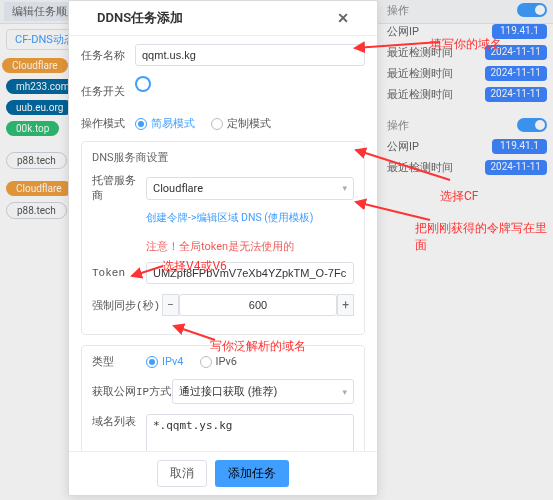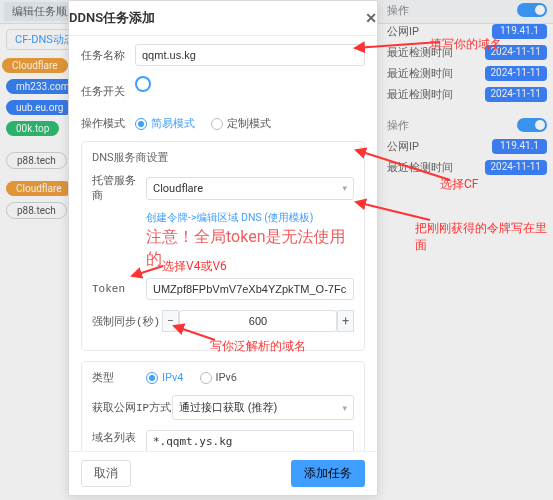--- a/index.html
+++ b/index.html
@@ -31,21 +31,21 @@
   .bg-tab.active { background: #fff; color: #409eff; }
   .bg-row {
     display: flex; align-items: center; gap: 4px;
     padding: 3px 2px;
     font-size: 11px;
   }
   .chip {
     display:inline-block; padding: 2px 10px; border-radius: 10px;
     color: #fff; font-size: 10px; margin-right: 2px;
   }
-  .chip.blue   { background: #3b82f6; }
+  .chip.blue   { background: #0369a1; }
   .chip.orange { background: #f0a03c; }
   .chip.green  { background: #2fbf71; }
   .bg-right {
     position: absolute; right: 0; top: 0; width: 172px;
     font-size: 11px;
   }
   .bg-right-row { display:flex; justify-content: space-between; padding: 3px 6px; color:#666;}
   .bg-right-row .hdr { color:#888; }
   .badge-ip { display:inline-block; background:#3f86ff; color:#fff; border-radius:4px; padding:1px 8px; font-size:10px;}
   .badge-date { display:inline-block; background:#3f86ff; color:#fff; border-radius:4px; padding:1px 6px; font-size:10px;}
@@ -69,21 +69,21 @@
     width: 310px;
     height: 496px;
     background: #fff;
     border: 1px solid #d9d9d9;
     border-radius: 2px;
     box-shadow: 0 2px 12px rgba(0,0,0,0.12);
     display: flex; flex-direction: column;
   }
   .modal-header {
     display:flex; justify-content: space-between; align-items:center;
-    padding: 8px 0; border-bottom: 1px solid #eee;
+    padding: 8px 28px; border-bottom: 1px solid #eee;
     font-size: 13px; font-weight: 600;
   }
   .modal-close { cursor:pointer; font-size: 14px; color:#666; }
   .modal-body {
     flex:1; overflow-y: auto; padding: 8px 12px;
     font-size: 12px;
   }
   .form-row { display:flex; align-items:center; margin-bottom: 10px; }
   .form-row .flabel { width: 54px; color:#555; font-size: 11px; font-family: Liberation Mono, monospace; }
   .form-row .fctrl { flex:1; }
@@ -112,34 +112,34 @@
     content:""; position:absolute; inset:2px; border-radius:50%; background:#409eff;
   }
   .radio.sel { color:#409eff; }
 
   .panel {
     border:1px solid #e6e8eb; border-radius:4px; padding: 8px 10px;
     margin-bottom: 10px;
   }
   .panel-title { font-size:11px; color:#666; margin-bottom:8px; }
   .hint-blue { color:#409eff; font-size:10.5px; line-height:1.4; cursor:pointer;}
-  .hint-red  { color:#f25b5b; font-size:16px; line-height:1.4; }
+  .hint-red  { color:#f25b5b; font-size:11px; line-height:1.4;margin-top:13px; }
   .num-group { display:flex; align-items:center; }
   .num-btn {
     width:20px; height:22px; border:1px solid #dcdfe6; background:#f7f8fa;
     text-align:center; line-height:20px; cursor:pointer; color:#666; font-size:12px;
   }
   .num-input {
     width:40px; text-align:center; border-left:0; border-right:0;
     height:22px; border:1px solid #dcdfe6; border-left:0; border-right:0;
   }
 
   .modal-footer {
     border-top:1px solid #eee; padding: 8px 12px;
-    display:flex; justify-content:space-between; gap:8px;
+    display:flex; justify-content:center; gap:8px;
   }
   .btn { padding: 4px 12px; border-radius:3px; font-size:12px; cursor:pointer; border:1px solid transparent;}
   .btn-default { background:#fff; border-color:#dcdfe6; color:#555;}
   .btn-primary { background:#409eff; color:#000000;}
 
   
   .anno {
     position:absolute; color:#f33; font-size:12px;
     pointer-events:none;
   }
@@ -349,21 +349,21 @@
   </div>
 
   <div class="modal-footer">
     <span class="btn btn-default">取消</span>
     <span class="btn btn-primary">添加任务</span>
   </div>
 </div>
 
 <span class="anno" style="left:430px; top:36px;">填写你的域名</span>
 <span class="anno" style="left:162px; top:258px;">选择V4或V6</span>
-<span class="anno" style="left:440px; top:176px;text-align:right;">选择CF</span>
+<span class="anno" style="left:440px; top:188px;text-align:right;">选择CF</span>
 <span class="anno" style="left:415px; top:220px;">把刚刚获得的令牌写在里面</span>
 <span class="anno" style="left:210px; top:338px;">写你泛解析的域名</span>
 
 <svg class="arrow" style="left:350px; top:30px;" width="100" height="30">
   <defs>
       <marker id="ah" markerWidth="6" markerHeight="6" refX="5" refY="3" orient="auto">
         <path d="M0,0 L6,3 L0,6 Z" fill="#f33"></path>
       </marker>
     </defs>
   <line x1="90" y1="12" x2="5" y2="18" stroke="#f33" stroke-width="2" marker-end="url(#ah)"></line>

